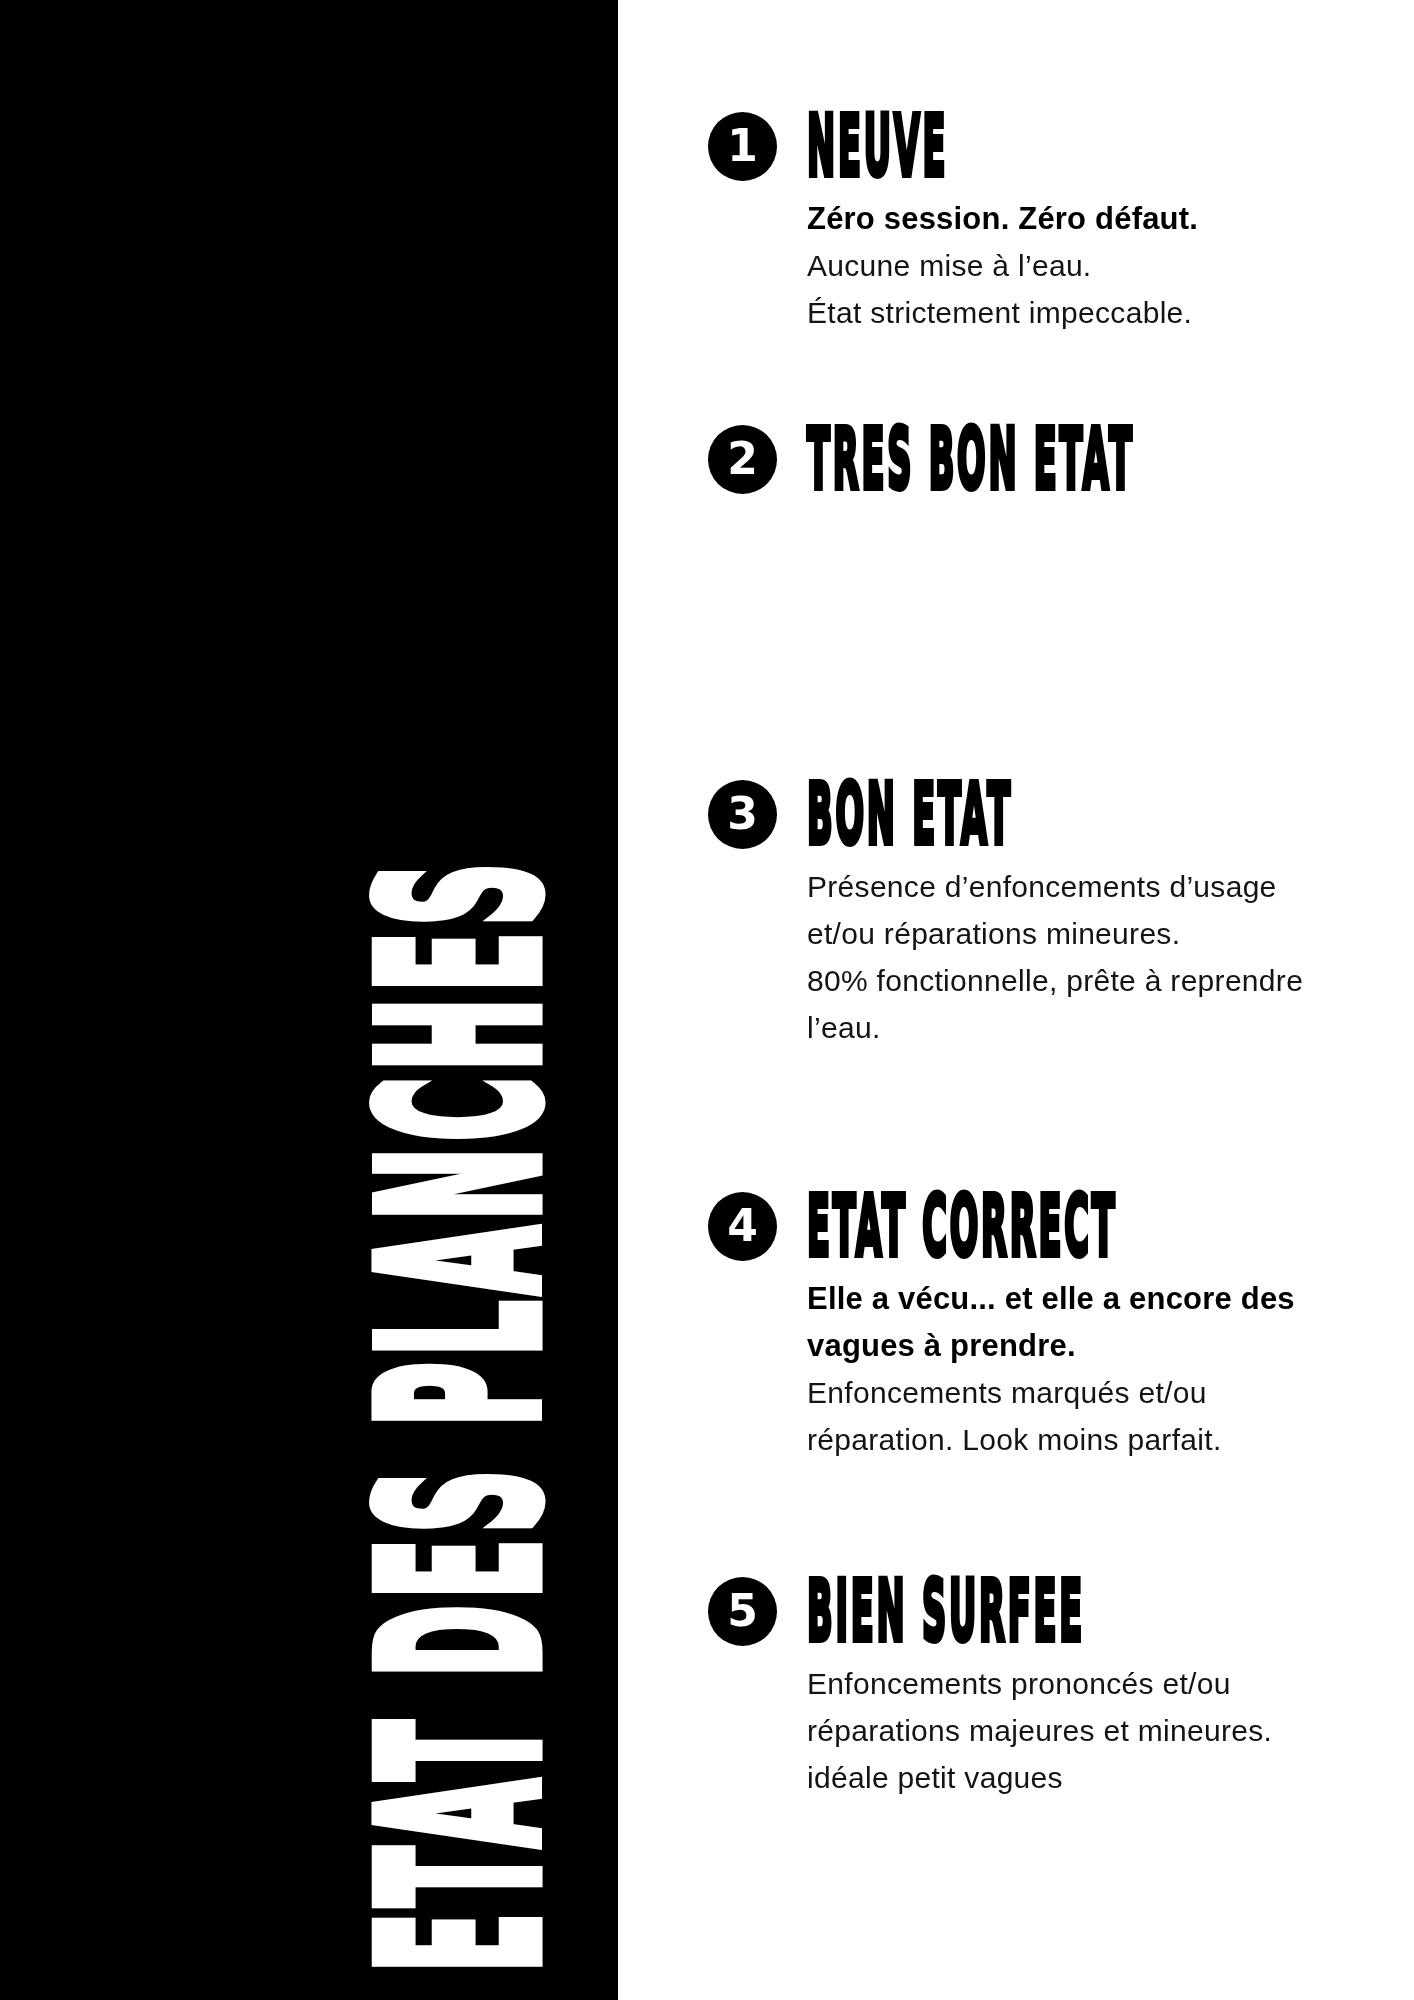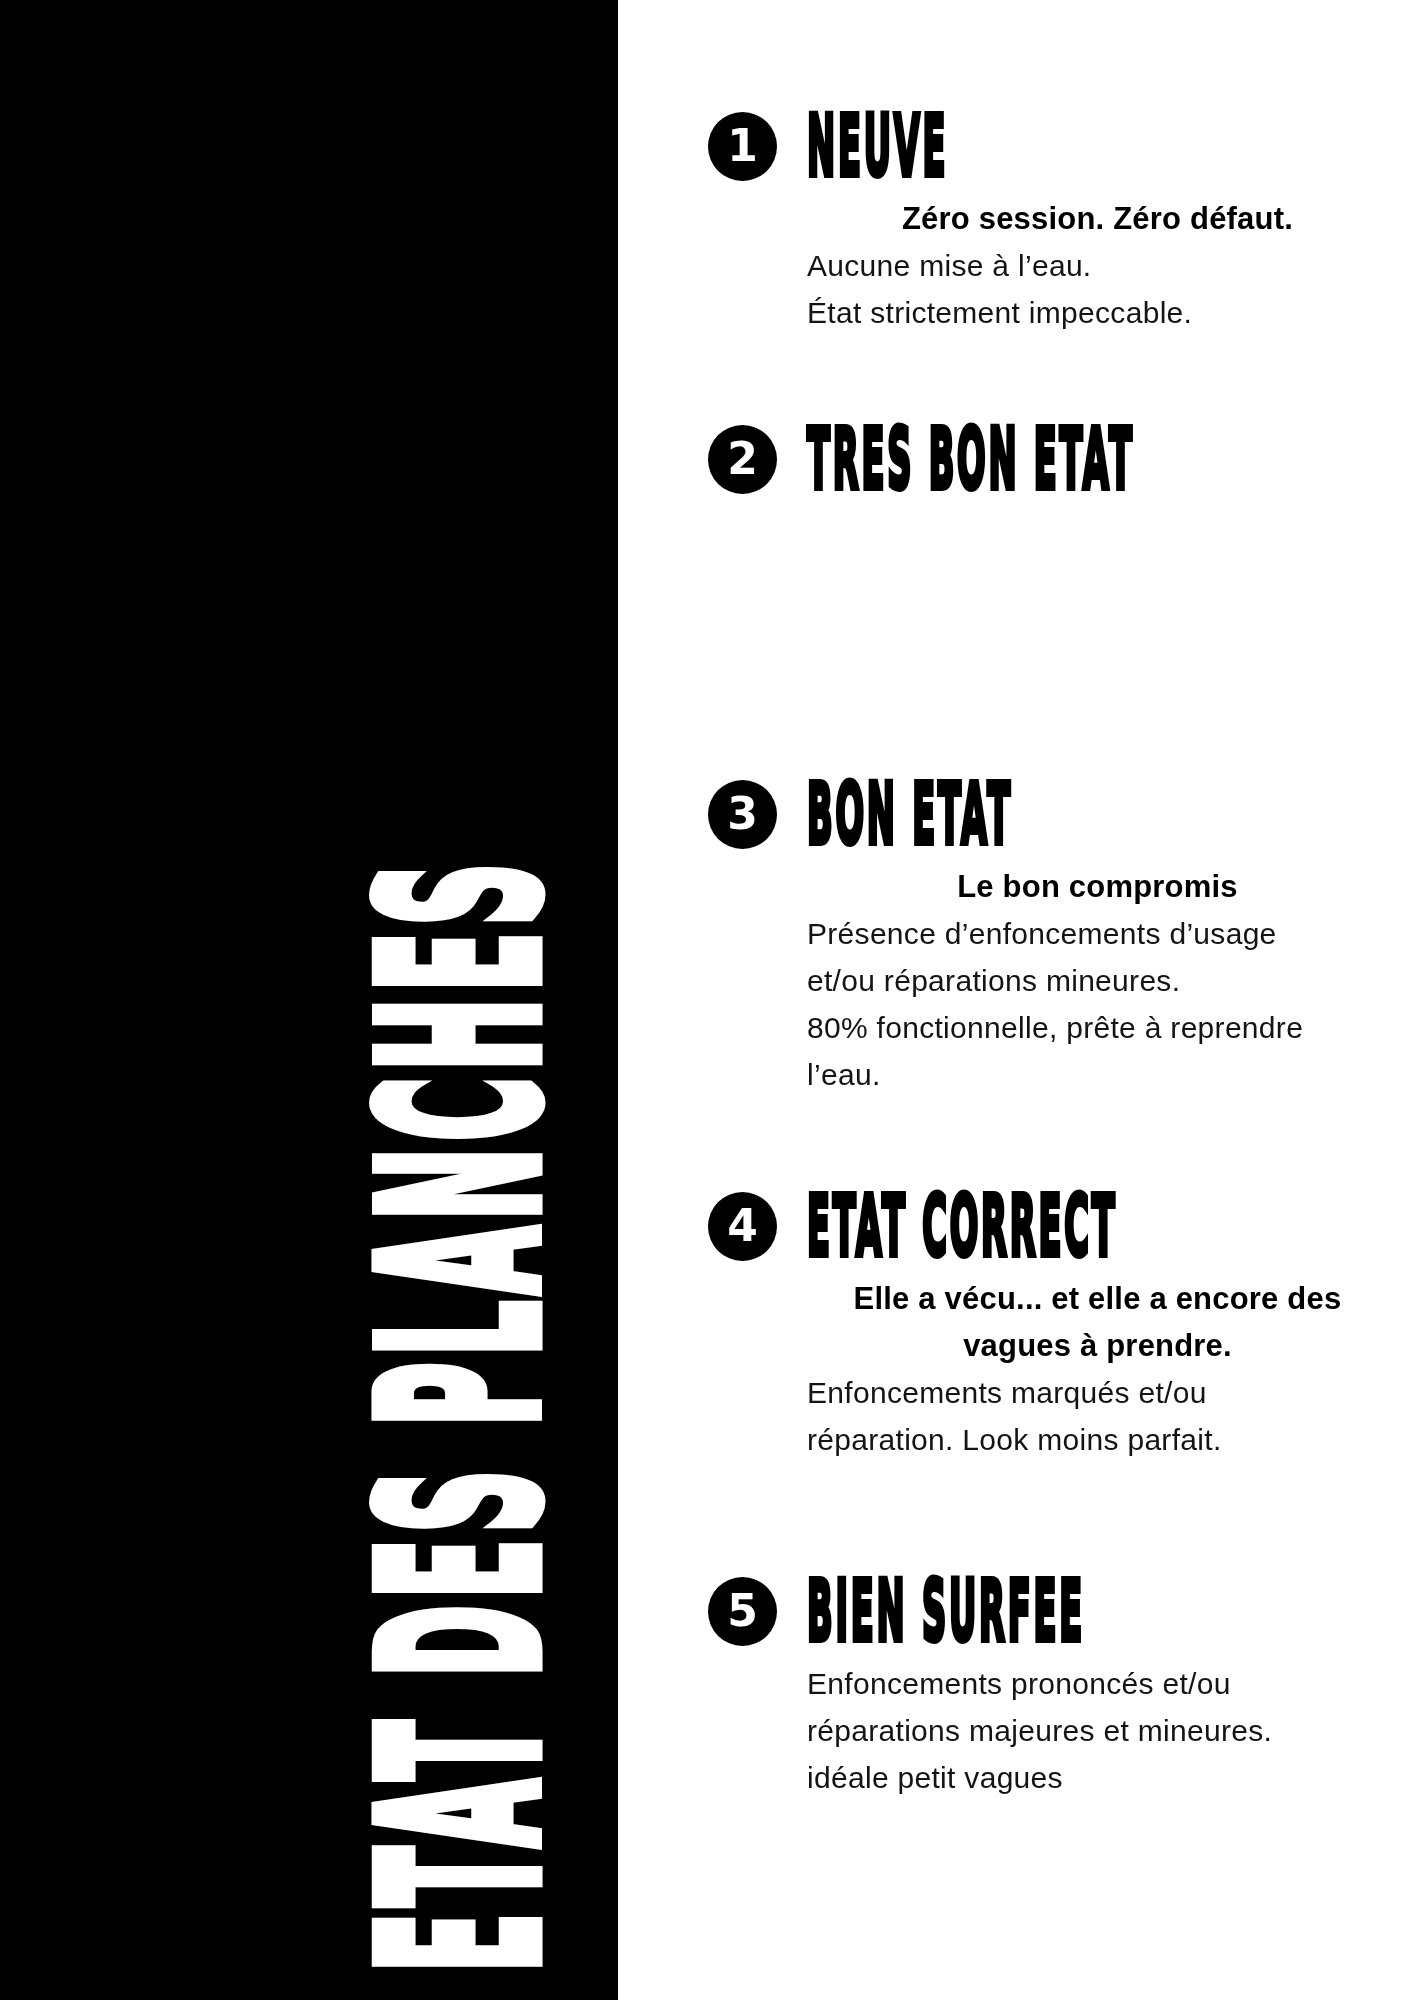--- a/index.html
+++ b/index.html
@@ -43,21 +43,21 @@
     font-family:"DejaVu Sans", sans-serif;
     font-weight:700; font-size:84px; line-height:69px;
     color:#000000; -webkit-text-stroke:6px #000000;
     letter-spacing:7px;
     transform:scaleX(0.40); transform-origin:0 50%;
   }
   .body { margin:14px 0 0 99px; }
   .subtitle {
     margin:0; white-space:pre-line;
     font-weight:700; font-size:31px; line-height:47px;
-    letter-spacing:0.2px; color:#000000;text-align:center;
+    letter-spacing:0.2px; color:#000000;
   }
   .desc {
     margin:0; white-space:pre-line;
     font-weight:400; font-size:30px; line-height:47px;
     letter-spacing:0.3px; color:#141414;
   }
 </style>
 </head>
 <body>
 
@@ -91,21 +91,20 @@
   </section>
 
   <section class="item i3">
     <div class="head">
       <div class="badge">
         <span>3</span>
       </div>
       <h2 class="title">BON ETAT</h2>
     </div>
     <div class="body">
-      <p class="subtitle">Le bon compromis</p>
       <p class="desc">Présence d’enfoncements d’usage
 et/ou réparations mineures.
 80% fonctionnelle, prête à reprendre
 l’eau.</p>
     </div>
   </section>
 
   <section class="item i4">
     <div class="head">
       <div class="badge">

